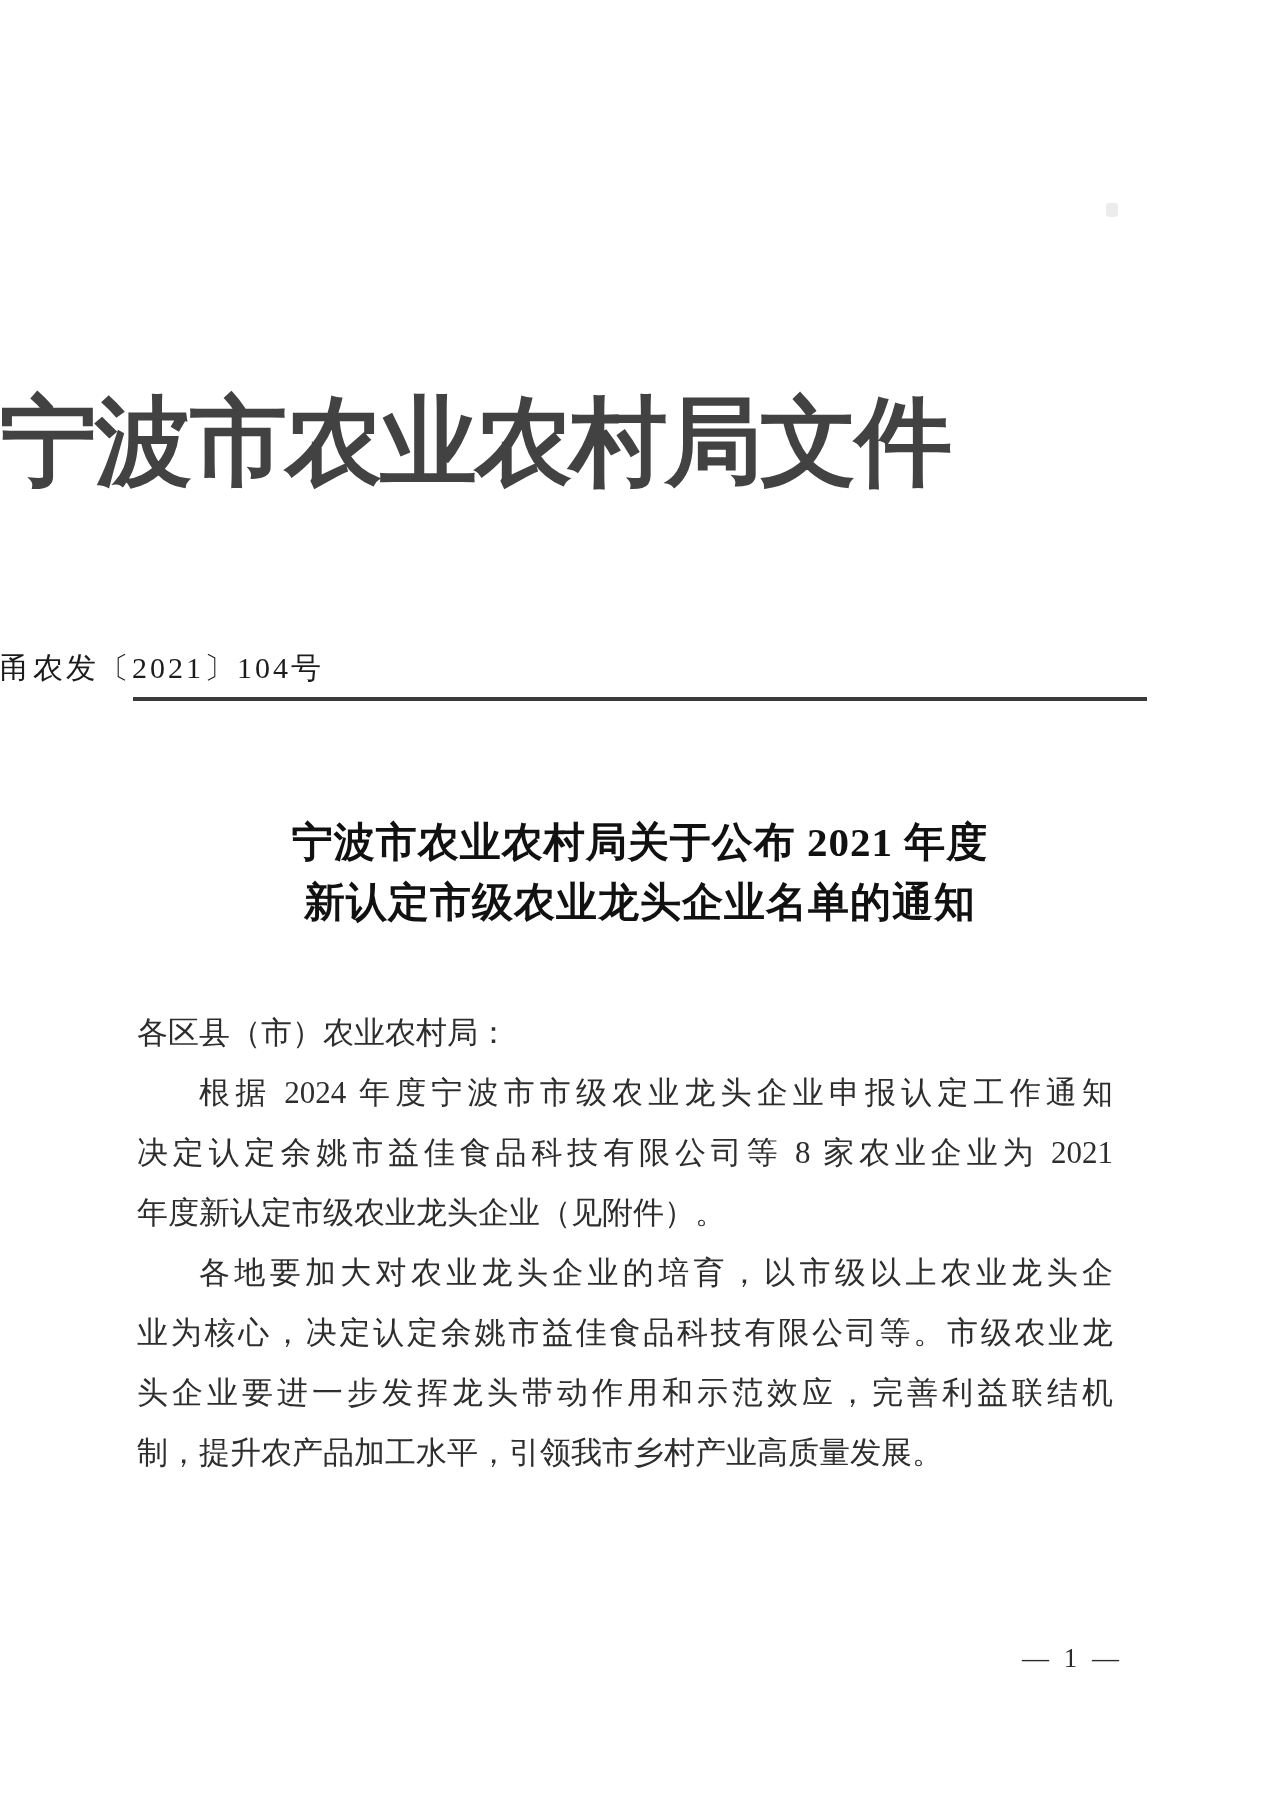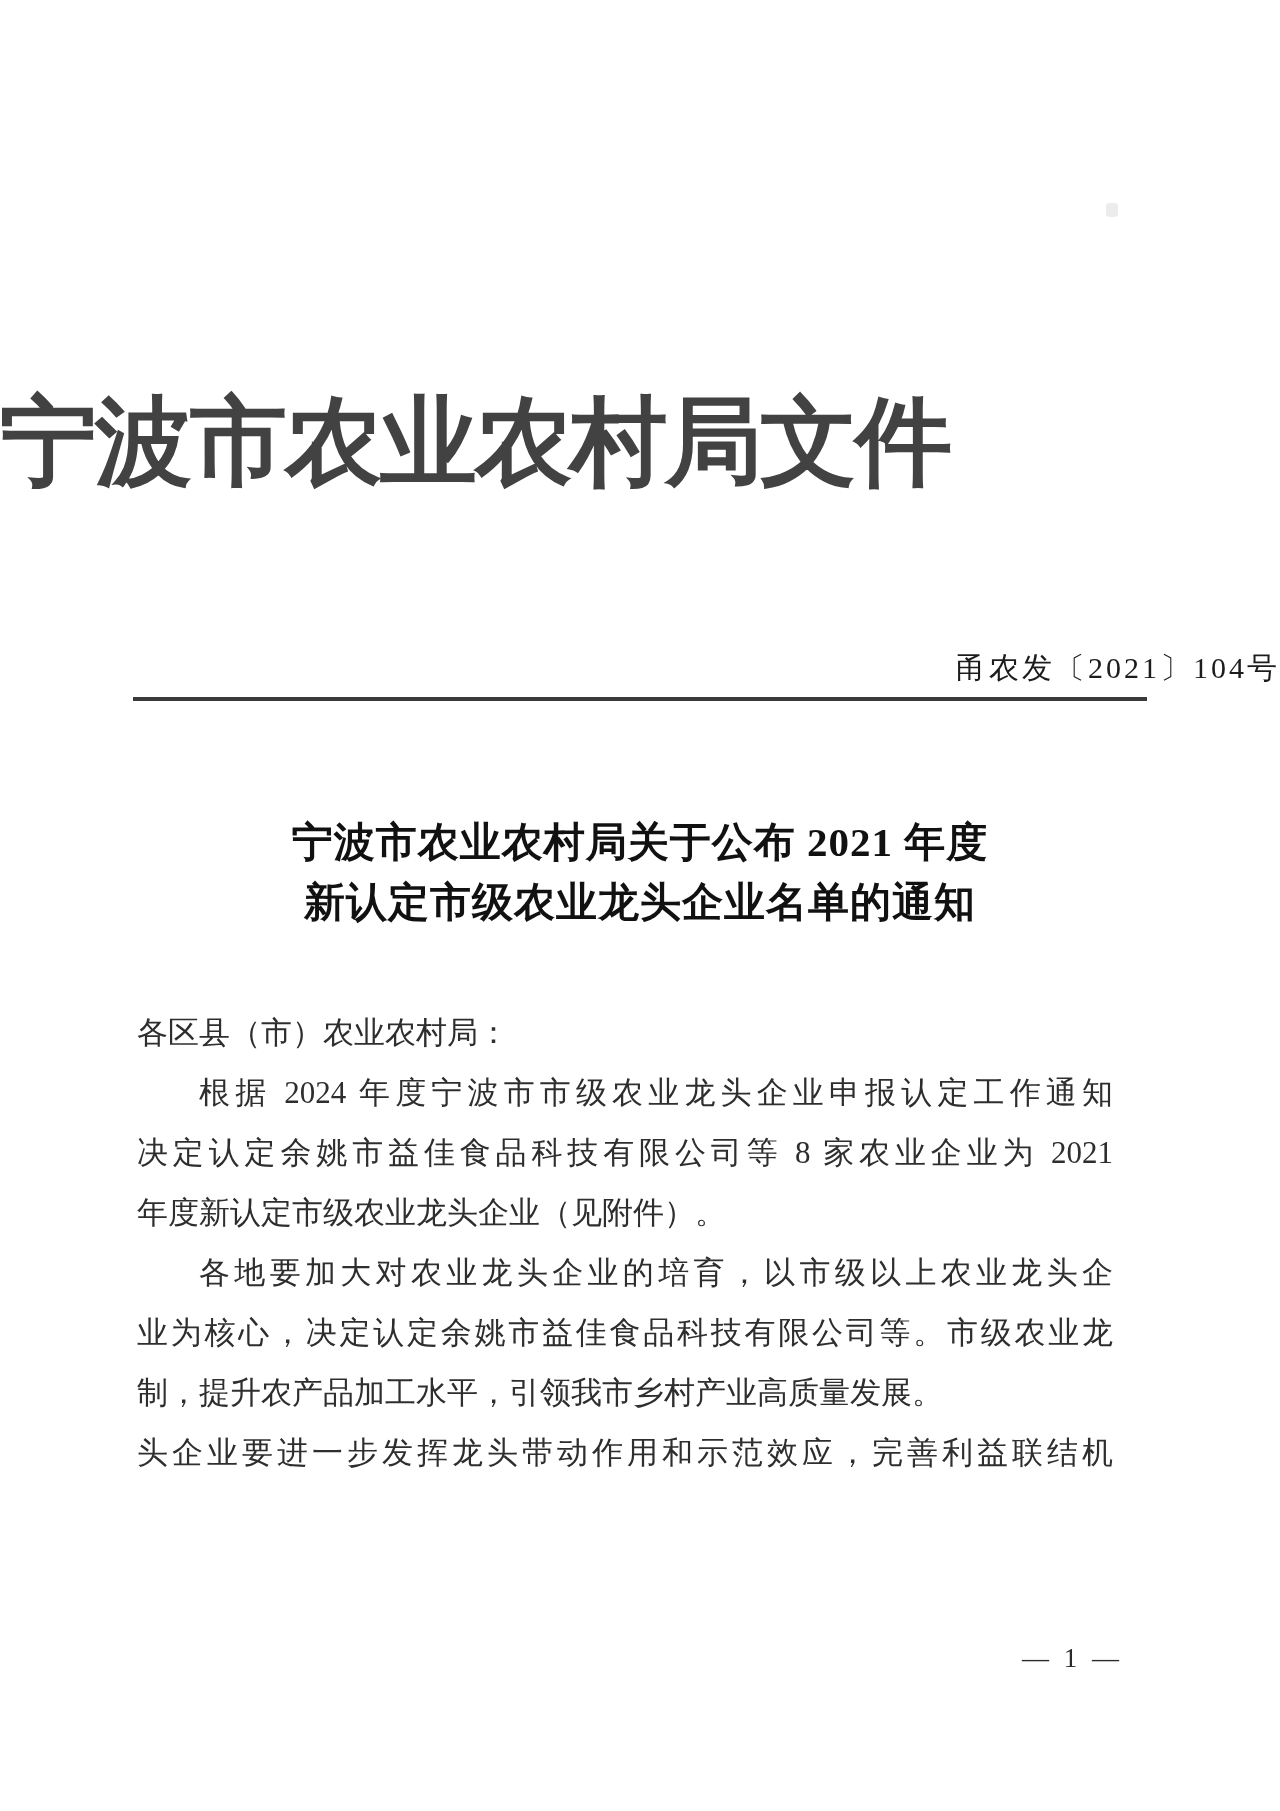--- a/index.html
+++ b/index.html
@@ -27,21 +27,21 @@
     letter-spacing: -2px;
     color: #424242;
     line-height: 1.25;
     white-space: nowrap;
   }
   .doc-number {
     position: absolute;
     top: 648px;
     left: 0;
     width: 1280px;
-    text-align: right;
+    text-align: left;
     font-size: 30px;
     letter-spacing: 3px;
     color: #1c1c1c;
     white-space: nowrap;
   }
   .header-rule {
     position: absolute;
     top: 697px;
     left: 133px;
     width: 1014px;
@@ -130,20 +130,20 @@
   <div class="body-text">
 
     <div class="line">各区县（市）农业农村局：</div>
 
     <div class="line fill indent">根据 2024 年度宁波市市级农业龙头企业申报认定工作通知</div>
     <div class="line fill">决定认定余姚市益佳食品科技有限公司等 8 家农业企业为 2021</div>
     <div class="line end">年度新认定市级农业龙头企业（见附件）。</div>
 
     <div class="line fill indent">各地要加大对农业龙头企业的培育，以市级以上农业龙头企</div>
     <div class="line fill">业为核心，决定认定余姚市益佳食品科技有限公司等。市级农业龙</div>
+    <div class="line fill">头企业要进一步发挥龙头带动作用和示范效应，完善利益联结机</div>
     <div class="line end">制，提升农产品加工水平，引领我市乡村产业高质量发展。</div>
-    <div class="line fill">头企业要进一步发挥龙头带动作用和示范效应，完善利益联结机</div>
 
   </div>
 
   <div class="page-number">— 1 —</div>
 
 </div>
 
 </body></html>

